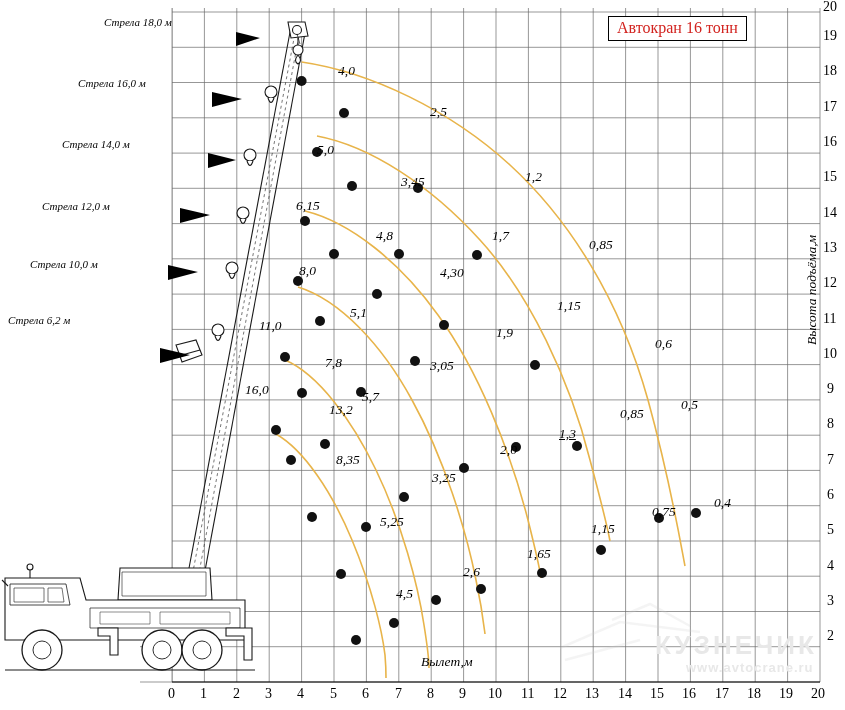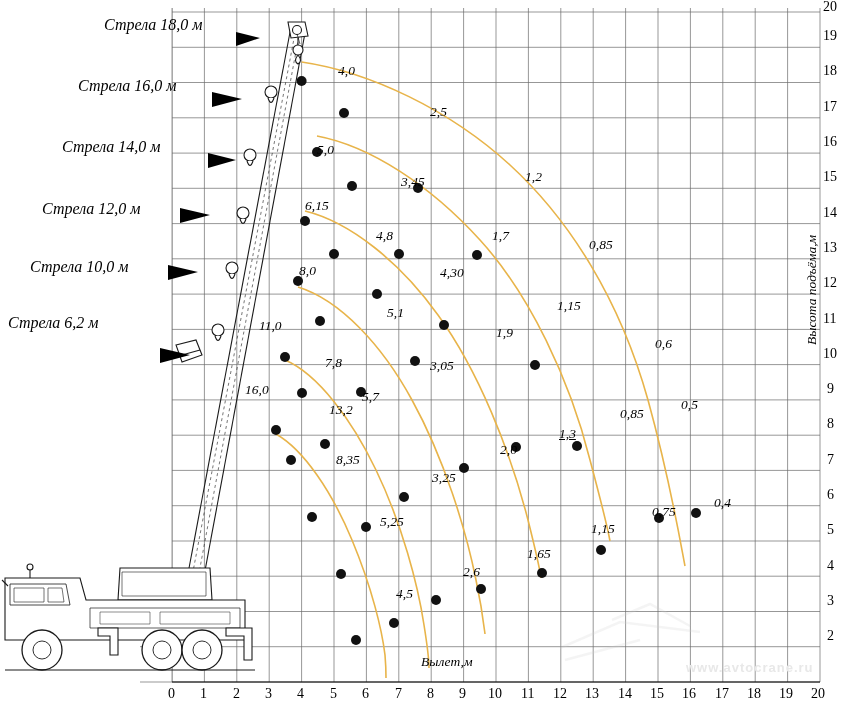--- a/index.html
+++ b/index.html
@@ -6,21 +6,21 @@
   body{
     width:845px;height:710px;
     background:#ffffff;
     font-family:"Liberation Serif", serif;
     position:relative;
     overflow:hidden;
   }
   #stage{position:absolute;left:0;top:0;width:845px;height:710px;}
   svg{position:absolute;left:0;top:0;}
   .lbl{position:absolute;font-family:"Liberation Serif",serif;font-style:italic;font-size:13px;color:#000;white-space:nowrap;}
-  .boomlbl{font-size:16px;}
+  .boomlbl{font-size:11px;}
   .ptlbl{font-size:13.5px;font-style:italic;}
   .axlbl{font-size:13.5px;font-style:italic;}
   .ticklbl{font-size:14px;font-style:normal;font-family:"Liberation Serif",serif;}
   .title{
     position:absolute;
     border:1px solid #000;
     background:#fff;
     color:#d2231f;
     font-size:16px;
     font-style:normal;
@@ -235,20 +235,21 @@
       <circle cx="696" cy="513" r="5"></circle>
     </g>
 
     <g opacity="0.22" fill="none" stroke="#cfcfcf" stroke-width="2.5">
       <path d="M560 648 L620 622 L700 632"></path>
       <path d="M565 660 L640 640"></path>
       <path d="M612 620 L650 604 L690 626"></path>
     </g>
   </svg>
 
+  <div class="title" style="left:608px;top:16px;">Автокран 16 тонн</div>
 
   <div class="lbl boomlbl" style="left:104px;top:16px;">Стрела 18,0 м</div>
   <div class="lbl boomlbl" style="left:78px;top:77px;">Стрела 16,0 м</div>
   <div class="lbl boomlbl" style="left:62px;top:138px;">Стрела 14,0 м</div>
   <div class="lbl boomlbl" style="left:42px;top:200px;">Стрела 12,0 м</div>
   <div class="lbl boomlbl" style="left:30px;top:258px;">Стрела 10,0 м</div>
   <div class="lbl boomlbl" style="left:8px;top:314px;">Стрела 6,2 м</div>
 
   <div class="lbl ptlbl" style="left:338px;top:63px;">4,0</div>
   <div class="lbl ptlbl" style="left:430px;top:104px;">2,5</div>
@@ -258,28 +259,28 @@
   <div class="lbl ptlbl" style="left:681px;top:397px;">0,5</div>
   <div class="lbl ptlbl" style="left:714px;top:495px;">0,4</div>
 
   <div class="lbl ptlbl" style="left:317px;top:142px;">5,0</div>
   <div class="lbl ptlbl" style="left:401px;top:174px;">3,45</div>
   <div class="lbl ptlbl" style="left:492px;top:228px;">1,7</div>
   <div class="lbl ptlbl" style="left:557px;top:298px;">1,15</div>
   <div class="lbl ptlbl" style="left:620px;top:406px;">0,85</div>
   <div class="lbl ptlbl" style="left:591px;top:521px;">1,15</div>
 
-  <div class="lbl ptlbl" style="left:305px;top:198px;">6,15</div>
+  <div class="lbl ptlbl" style="left:296px;top:198px;">6,15</div>
   <div class="lbl ptlbl" style="left:376px;top:228px;">4,8</div>
   <div class="lbl ptlbl" style="left:440px;top:265px;">4,30</div>
   <div class="lbl ptlbl" style="left:496px;top:325px;text-align:center;">1,9</div>
   <div class="lbl ptlbl" style="left:559px;top:426px;text-decoration:underline;">1,3</div>
 
   <div class="lbl ptlbl" style="left:299px;top:263px;">8,0</div>
-  <div class="lbl ptlbl" style="left:387px;top:305px;">5,1</div>
+  <div class="lbl ptlbl" style="left:350px;top:305px;">5,1</div>
   <div class="lbl ptlbl" style="left:430px;top:358px;">3,05</div>
   <div class="lbl ptlbl" style="left:500px;top:442px;">2,0</div>
   <div class="lbl ptlbl" style="left:527px;top:546px;">1,65</div>
 
   <div class="lbl ptlbl" style="left:259px;top:318px;">11,0</div>
   <div class="lbl ptlbl" style="left:325px;top:355px;">7,8</div>
   <div class="lbl ptlbl" style="left:362px;top:389px;">5,7</div>
   <div class="lbl ptlbl" style="left:432px;top:470px;">3,25</div>
   <div class="lbl ptlbl" style="left:463px;top:564px;">2,6</div>
 
@@ -329,15 +330,16 @@
   <div class="lbl ticklbl" style="left:823px;top:275px;">12</div>
   <div class="lbl ticklbl" style="left:823px;top:240px;">13</div>
   <div class="lbl ticklbl" style="left:823px;top:205px;">14</div>
   <div class="lbl ticklbl" style="left:823px;top:169px;">15</div>
   <div class="lbl ticklbl" style="left:823px;top:134px;">16</div>
   <div class="lbl ticklbl" style="left:823px;top:99px;">17</div>
   <div class="lbl ticklbl" style="left:823px;top:63px;">18</div>
   <div class="lbl ticklbl" style="left:823px;top:28px;">19</div>
   <div class="lbl ticklbl" style="left:823px;top:-1px;">20</div>
 
+  <div class="wm" style="left:655px;top:630px;font-size:26px;">КУЗНЕЧИК</div>
   <div class="wm" style="left:686px;top:660px;font-size:13px;letter-spacing:1px;">www.avtocrane.ru</div>
 
 </div>
 
 </body></html>

